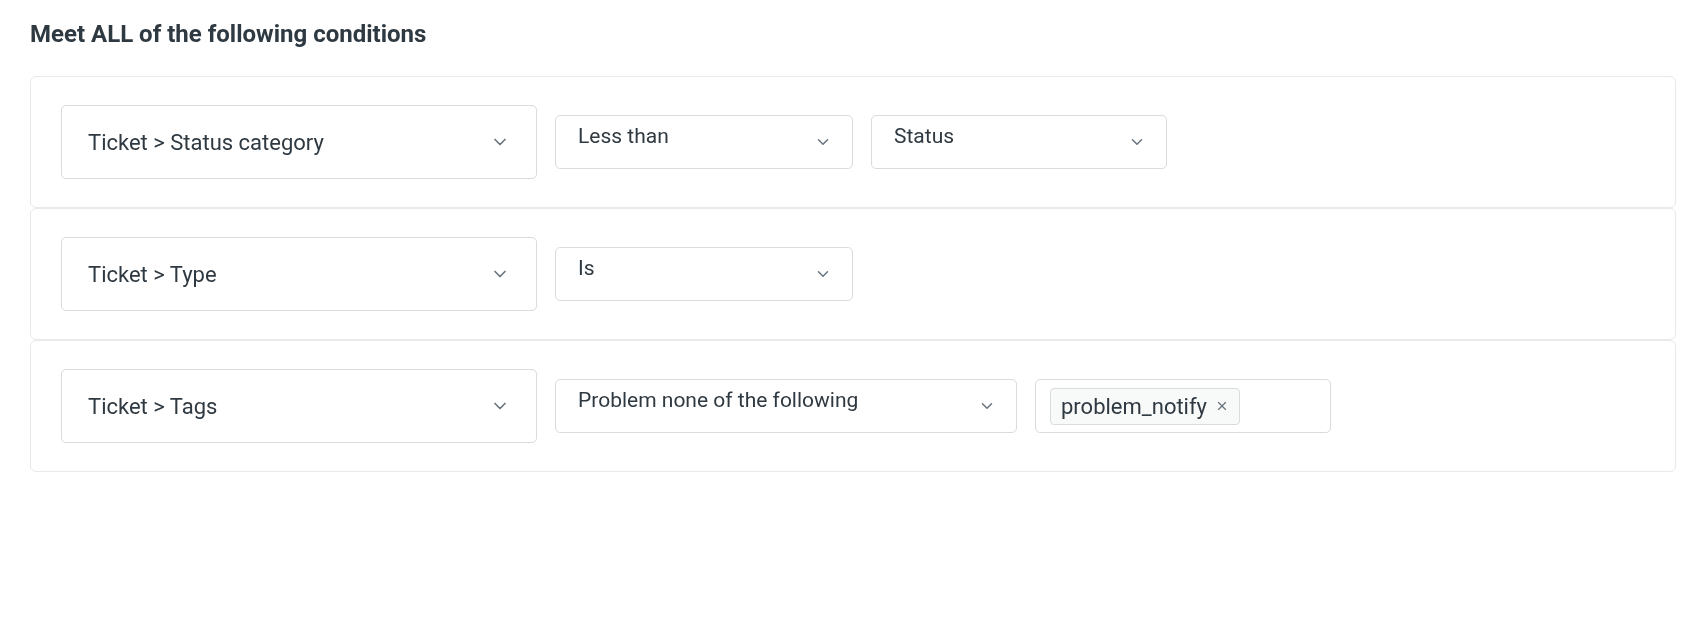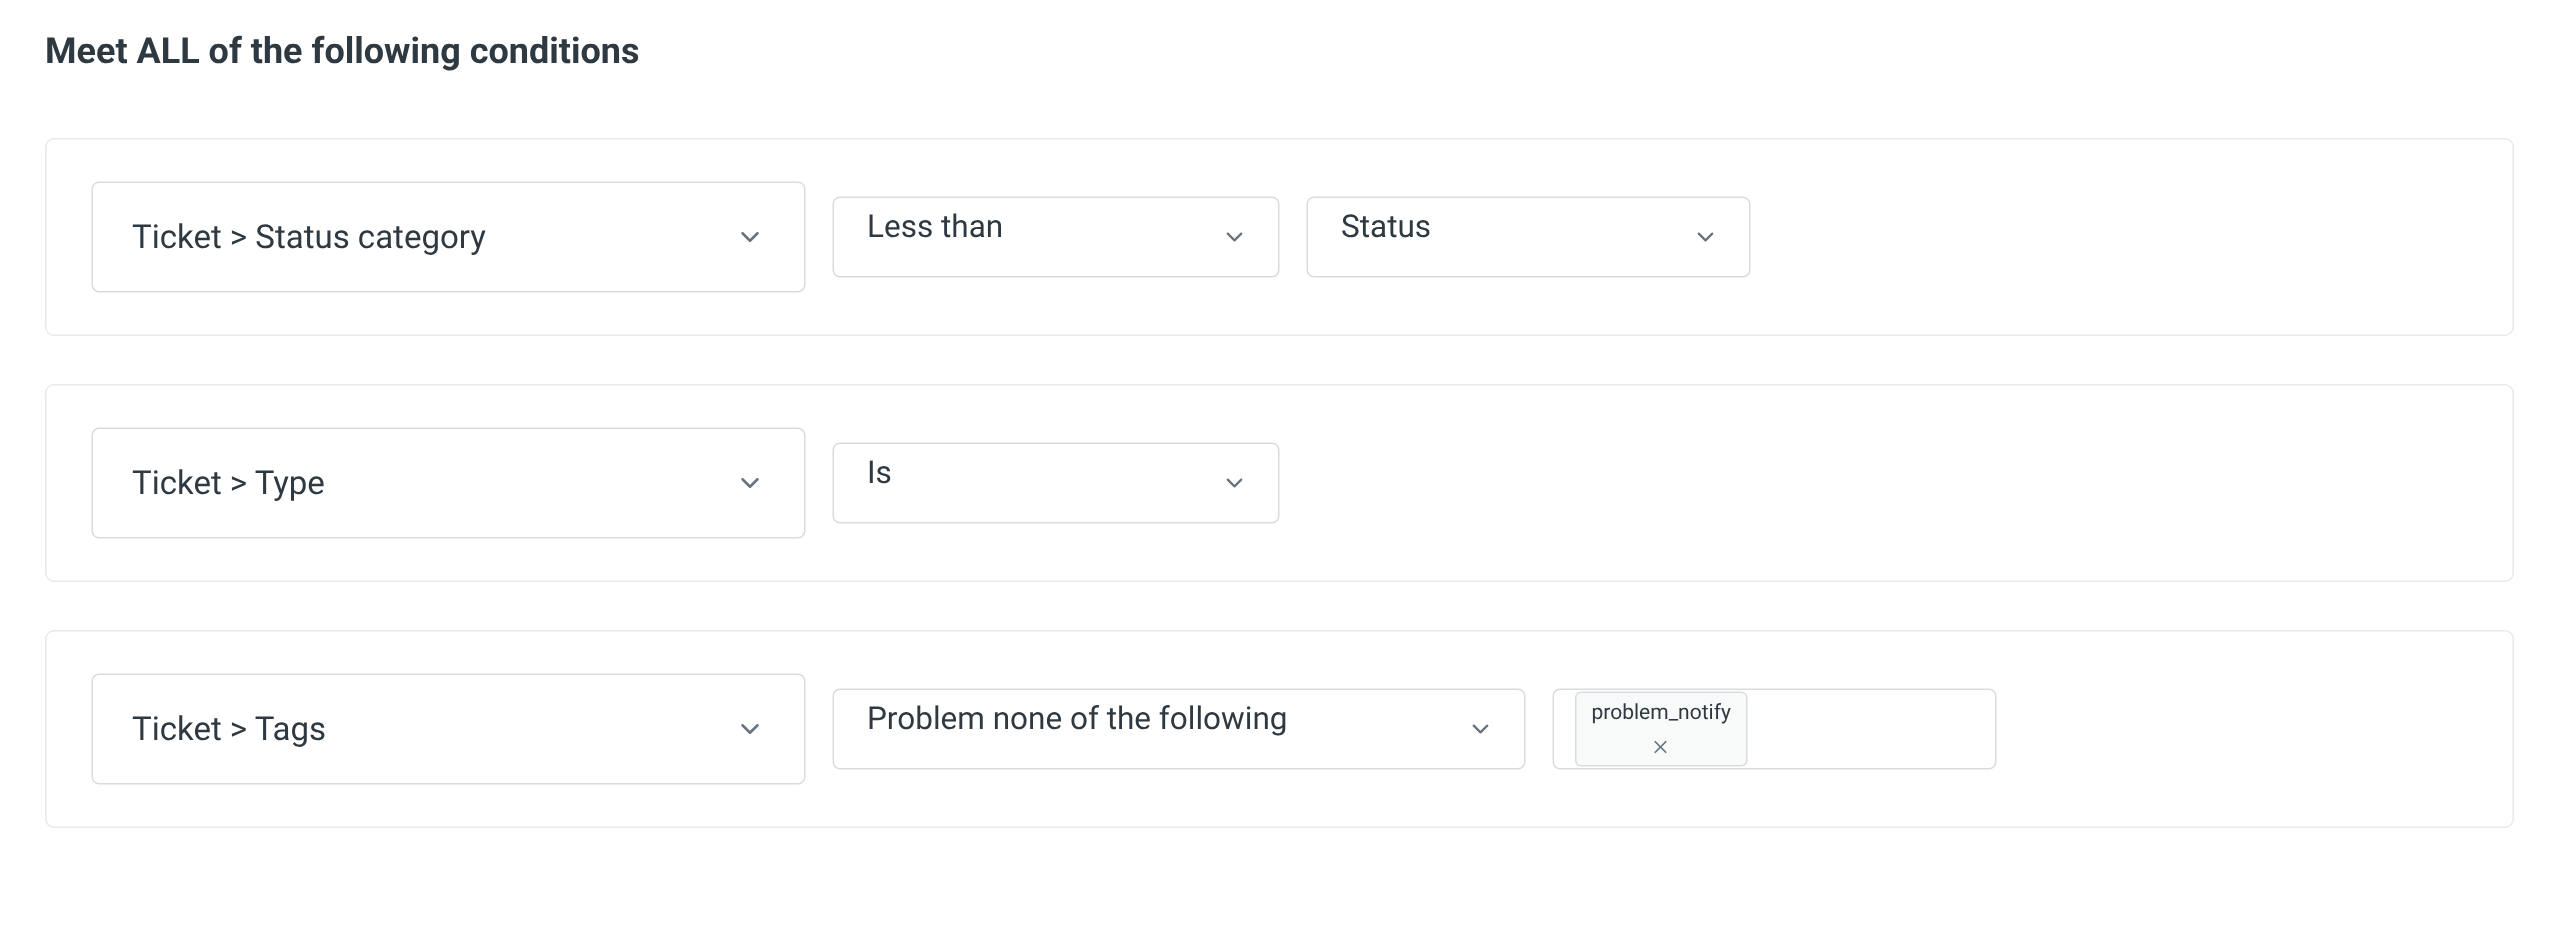--- a/index.html
+++ b/index.html
@@ -10,27 +10,26 @@
     body {
       font-family: -apple-system, BlinkMacSystemFont, "Segoe UI", Roboto, Helvetica, Arial, sans-serif;
       background: #ffffff;
       padding: 20px 30px;
       color: #2f3941;
     }
     .section-title {
       font-size: 24px;
       font-weight: 700;
       color: #2f3941;
-      margin-bottom: 44px;
+      margin-bottom: 28px;
     }
     .condition-row {
       border: 1px solid #e8e9eb;
       border-radius: 6px;
       padding: 28px 30px;
-      margin-bottom: 32px;
       display: flex;
       align-items: center;
       gap: 18px;
       background: #ffffff;
     }
     .select-field {
       border: 1px solid #d8dcde;
       border-radius: 5px;
       background: #ffffff;
       padding: 0 48px 12px 22px;
@@ -84,23 +83,22 @@
       cursor: text;
     }
     .tag-chip {
       border: 1px solid #d8dcde;
       border-radius: 4px;
       background: #f8f9f9;
       padding: 5px 10px;
       display: inline-flex;
       align-items: center;
       gap: 8px;
-      font-size: 14px;
+      font-size: 22px;
       color: #2f3941;
-      flex-direction: column;
     }
     .tag-remove {
       width: 14px;
       height: 14px;
       color: #68737d;
       cursor: pointer;
       display: inline-flex;
       align-items: center;
       justify-content: center;
     }

